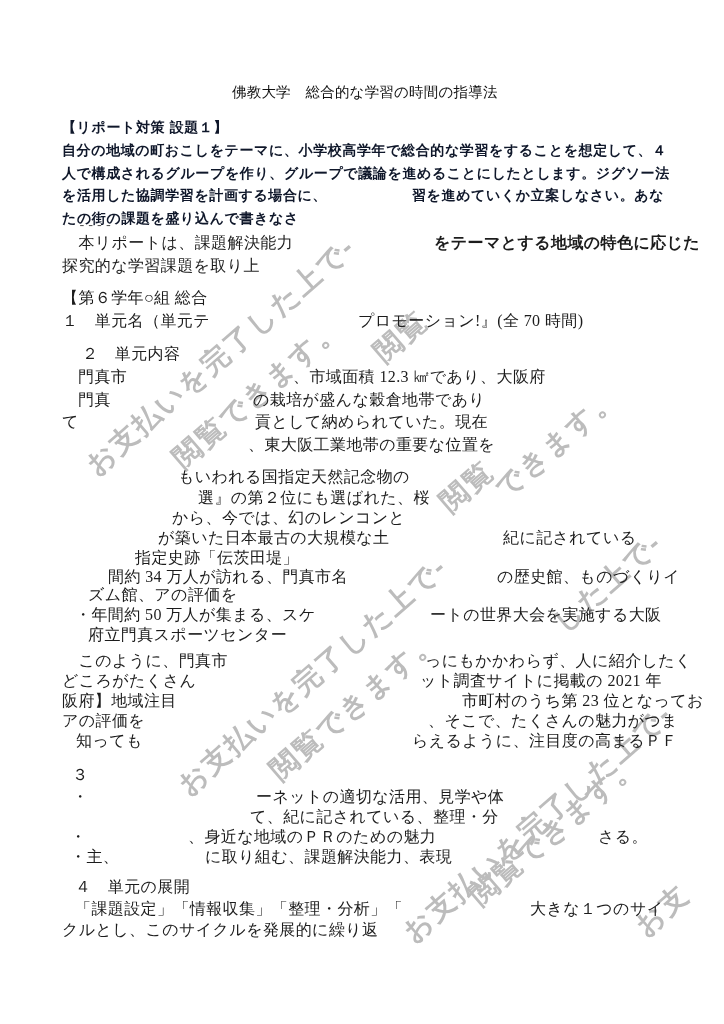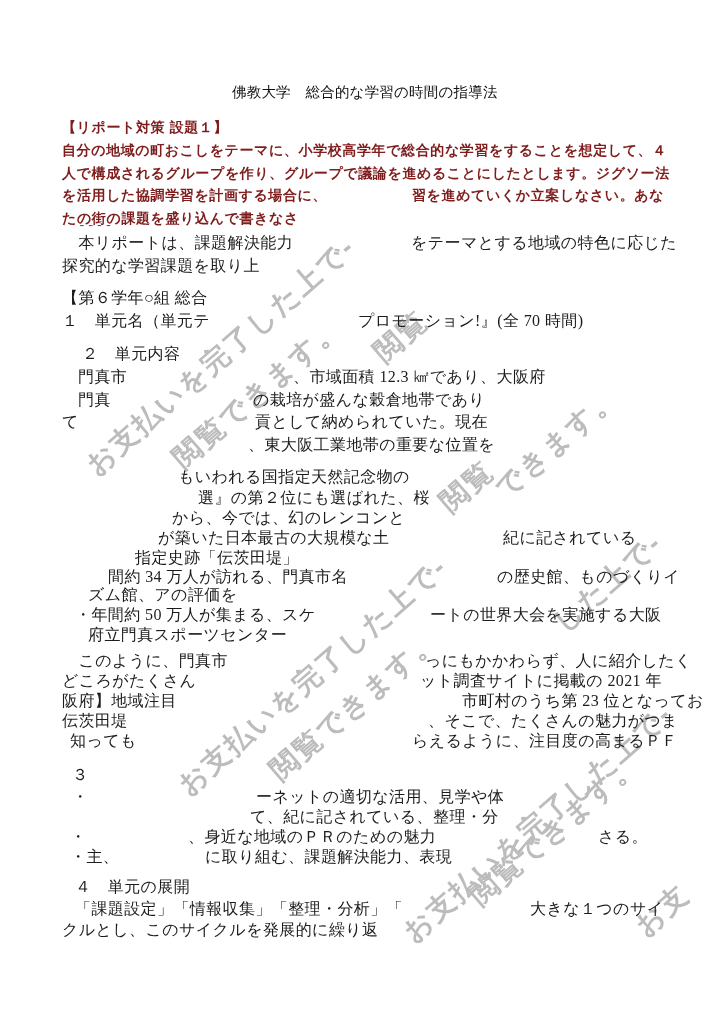--- a/index.html
+++ b/index.html
@@ -23,21 +23,21 @@
   .frag.title{
     font-size:14.5px;
     letter-spacing:0.2px;
     color:#111;
   }
   .frag.bold{
     font-family:"Liberation Sans","DejaVu Sans",sans-serif;
     font-weight:700;
     font-size:14px;
     letter-spacing:0.6px;
-    color:#7f1d1d;
+    color:#0f172a;
   }
   .frag.dash{
     font-family:"Liberation Mono","DejaVu Sans Mono",monospace;
     font-size:13px;
     letter-spacing:1px;
     color:#4a4a4a;
   }
   .wm{
     position:absolute;
     white-space:pre;
@@ -76,21 +76,21 @@
   <div>
 
   <span class="frag bold" style="left: 62px; top: 119px;">【リポート対策 設題１】</span>
       <span class="frag bold" style="left: 62px; top: 142px;">自分の地域の町おこしをテーマに、小学校高学年で総合的な学習をすることを想定して、４</span>
       <span class="frag bold" style="left: 62px; top: 165px;">人で構成されるグループを作り、グループで議論を進めることにしたとします。ジグソー法</span>
       <span class="frag bold" style="left: 62px; top: 187px;">を活用した協調学習を計画する場合に、</span>
       <span class="frag bold" style="left: 412px; top: 187px;">習を進めていくか立案しなさい。あな</span>
       <span class="frag bold" style="left: 62px; top: 210px;">たの街の課題を盛り込んで書きなさ</span>
       <span class="frag dash" style="left: 78px; top: 219px;">----</span>
       <span class="frag body" style="left: 62px; top: 234px;">　本リポートは、課題解決能力</span>
-      <span class="frag body" style="left: 411px; top: 234px;">をテーマとする地域の特色に応じた</span>
+      <span class="frag body" style="left: 434px; top: 234px; font-weight: bold;">をテーマとする地域の特色に応じた</span>
       <span class="frag body" style="left: 62px; top: 257px;">探究的な学習課題を取り上</span>
       <span class="frag body" style="left: 62px; top: 289px;">【第６学年○組 総合</span>
       <span class="frag body" style="left: 62px; top: 312px;">１　単元名（単元テ</span>
       <span class="frag body" style="left: 358px; top: 312px;">プロモーション!』(全 70 時間)</span>
       <span class="frag body" style="left: 82px; top: 345px;">２　単元内容</span>
       <span class="frag body" style="left: 78px; top: 368px;">門真市</span>
       <span class="frag body" style="left: 293px; top: 368px; text-align: center;">、市域面積 12.3 ㎢であり、大阪府</span>
       <span class="frag body" style="left: 78px; top: 391px;">門真</span>
       <span class="frag body" style="left: 253px; top: 391px;">の栽培が盛んな穀倉地帯であり</span>
       <span class="frag body" style="left: 62px; top: 413px;">て</span>
@@ -107,23 +107,23 @@
       <span class="frag body" style="left: 88px; top: 586px;">ズム館、アの評価を</span>
       <span class="frag body" style="left: 75px; top: 606px;">・年間約 50 万人が集まる、スケ</span>
       <span class="frag body" style="left: 430px; top: 606px; text-align: right;">ートの世界大会を実施する大阪</span>
       <span class="frag body" style="left: 88px; top: 626px;">府立門真スポーツセンター</span>
       <span class="frag body" style="left: 62px; top: 652px;">　このように、門真市</span>
       <span class="frag body" style="left: 425px; top: 652px;">っにもかかわらず、人に紹介したく</span>
       <span class="frag body" style="left: 62px; top: 672px;">どころがたくさん</span>
       <span class="frag body" style="left: 420px; top: 672px;">ット調査サイトに掲載の 2021 年</span>
       <span class="frag body" style="left: 62px; top: 692px;">阪府】地域注目</span>
       <span class="frag body" style="left: 418px; top: 692px; margin-left: 44px;">市町村のうち第 23 位となってお</span>
-      <span class="frag body" style="left: 62px; top: 712px;">伝茨田堤</span>
+      <span class="frag body" style="left: 62px; top: 712px;">アの評価を</span>
       <span class="frag body" style="left: 428px; top: 712px;">、そこで、たくさんの魅力がつま</span>
-      <span class="frag body" style="left: 70px; top: 732px;">知っても</span>
+      <span class="frag body" style="left: 76px; top: 732px;">知っても</span>
       <span class="frag body" style="left: 412px; top: 732px;">らえるように、注目度の高まるＰＦ</span>
       <span class="frag body" style="left: 72px; top: 766px;">３</span>
       <span class="frag body" style="left: 72px; top: 788px;">・</span>
       <span class="frag body" style="left: 256px; top: 788px;">ーネットの適切な活用、見学や体</span>
       <span class="frag body" style="left: 250px; top: 808px;">て、紀に記されている、整理・分</span>
       <span class="frag body" style="left: 70px; top: 828px;">・</span>
       <span class="frag body" style="left: 188px; top: 828px;">、身近な地域のＰＲのための魅力</span>
       <span class="frag body" style="left: 598px; top: 828px;">さる。</span>
       <span class="frag body" style="left: 70px; top: 848px;">・主、</span>
       <span class="frag body" style="left: 205px; top: 848px;">に取り組む、課題解決能力、表現</span>

